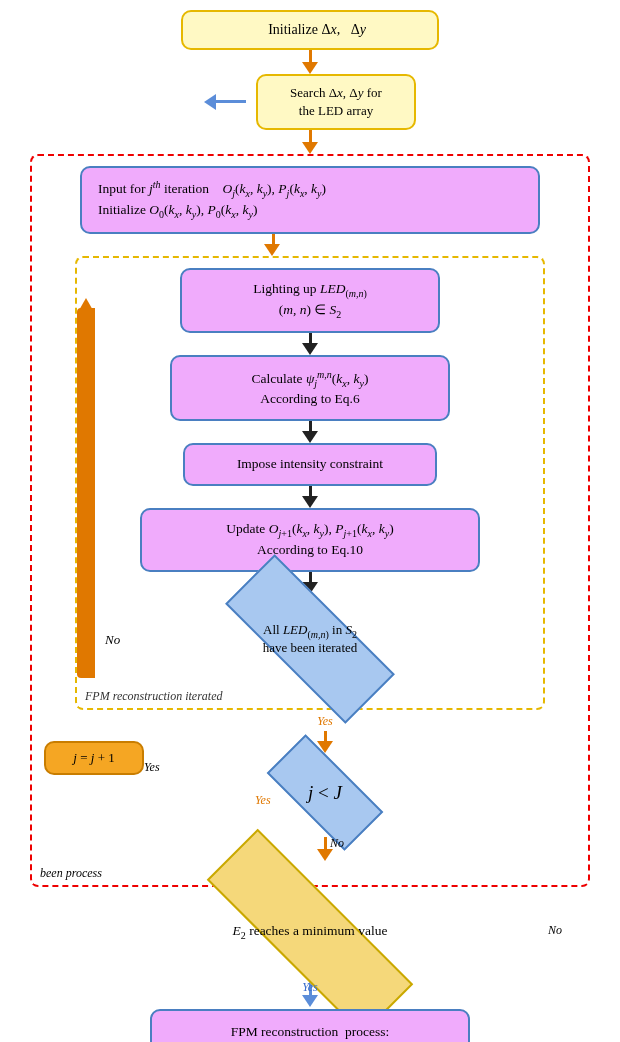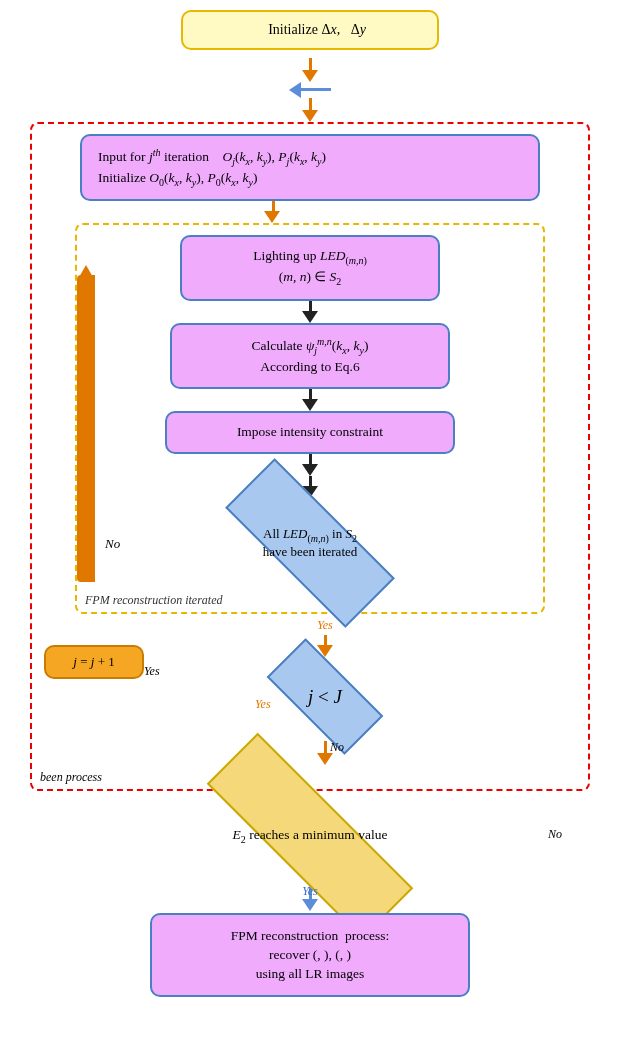--- a/index.html
+++ b/index.html
@@ -114,33 +114,36 @@
       border-top: 8px solid transparent;
       border-bottom: 8px solid transparent;
     }
     .h-arrow-head-left-blue { border-right: 12px solid #5b8dd9; }
   </style>
 </head>
 <body>
 
 <div class="diagram">
 
-  <div class="box box-yellow" style="width:258px; margin-bottom:8px;padding-left:28px;">
+  <div class="box box-yellow" style="width:258px; margin-bottom:0;padding-left:28px;">
     <span>Initialize Δ<i>x</i>,&nbsp;&nbsp; Δ<i>y</i></span>
   </div>
 
   <div class="v-line v-line-orange" style="height:12px;"></div>
   <div class="arrow-down arrow-down-orange"></div>
 
   <div style="display:flex; align-items:center; gap:10px; width:560px; justify-content:center; position:relative;">
 
     <div class="h-arrow">
       <div class="h-arrow-head-left h-arrow-head-left-blue"></div>
       <div class="h-arrow-line" style="width:30px; background:#5b8dd9;"></div>
     </div>
+    <div class="box box-yellow" style="width:160px; font-size:13px;">
+      <span>Search Δ<i>x</i>, Δ<i>y</i> for<br>the LED array</span>
+    </div>
   </div>
 
   <div class="v-line v-line-orange" style="height:12px;"></div>
   <div class="arrow-down arrow-down-orange"></div>
 
   <div class="dashed-red outer-red" style="width:560px; position:relative;">
 
     <div class="box box-blue" style="width:460px; margin: 0 auto; text-align:left; padding:10px 16px; font-size:13.5px;">
       <span>Input for <i>j</i><sup><i>th</i></sup> iteration &nbsp;&nbsp; <i>O</i><sub><i>j</i></sub>(<i>k</i><sub><i>x</i></sub>, <i>k</i><sub><i>y</i></sub>), <i>P</i><sub><i>j</i></sub>(<i>k</i><sub><i>x</i></sub>, <i>k</i><sub><i>y</i></sub>)<br>Initialize <i>O</i><sub>0</sub>(<i>k</i><sub><i>x</i></sub>, <i>k</i><sub><i>y</i></sub>), <i>P</i><sub>0</sub>(<i>k</i><sub><i>x</i></sub>, <i>k</i><sub><i>y</i></sub>)</span>
     </div>
@@ -161,27 +164,30 @@
       <div class="v-line v-line-black" style="height:10px; margin:0 auto;"></div>
       <div class="arrow-down arrow-down-black"></div>
 
       <div class="box box-blue" style="width:280px; margin:0 auto; font-size:13.5px; padding:10px 25px;">
         <span>Calculate <i>ψ</i><sub><i>j</i></sub><sup><i>m,n</i></sup>(<i>k</i><sub><i>x</i></sub>, <i>k</i><sub><i>y</i></sub>)<br>According to Eq.6</span>
       </div>
 
       <div class="v-line v-line-black" style="height:10px; margin:0 auto;"></div>
       <div class="arrow-down arrow-down-black"></div>
 
-      <div class="box box-blue" style="width:290px; margin:0 auto; font-size:13.5px; padding:10px 1px;">
+      <div class="box box-blue" style="width:254px; margin:0 auto; font-size:13.5px; padding:10px 1px;">
         <span>Impose intensity constraint</span>
       </div>
 
       <div class="v-line v-line-black" style="height:10px; margin:0 auto;"></div>
       <div class="arrow-down arrow-down-black"></div>
 
+      <div class="box box-blue" style="width:340px; margin:0 auto; font-size:13.5px; padding:10px 14px;">
+        <span>Update <i>O</i><sub><i>j</i>+1</sub>(<i>k</i><sub><i>x</i></sub>, <i>k</i><sub><i>y</i></sub>), <i>P</i><sub><i>j</i>+1</sub>(<i>k</i><sub><i>x</i></sub>, <i>k</i><sub><i>y</i></sub>)<br>According to Eq.10</span>
+      </div>
 
       <div class="v-line v-line-black" style="height:10px; margin:0 auto;"></div>
       <div class="arrow-down arrow-down-black"></div>
 
       <div style="position:relative; height:90px; display:flex; justify-content:center; align-items:center;">
         <div style="width:170px; height:70px; background:#a8c8f0; border:2px solid #4a7fc1; transform:rotate(45deg);"></div>
         <div style="position:absolute; text-align:center; font-size:13px; pointer-events:none;">
           <span>All <i>LED</i><sub>(<i>m,n</i>)</sub> in <i>S</i><sub>2</sub><br>have been iterated</span>
         </div>
 

